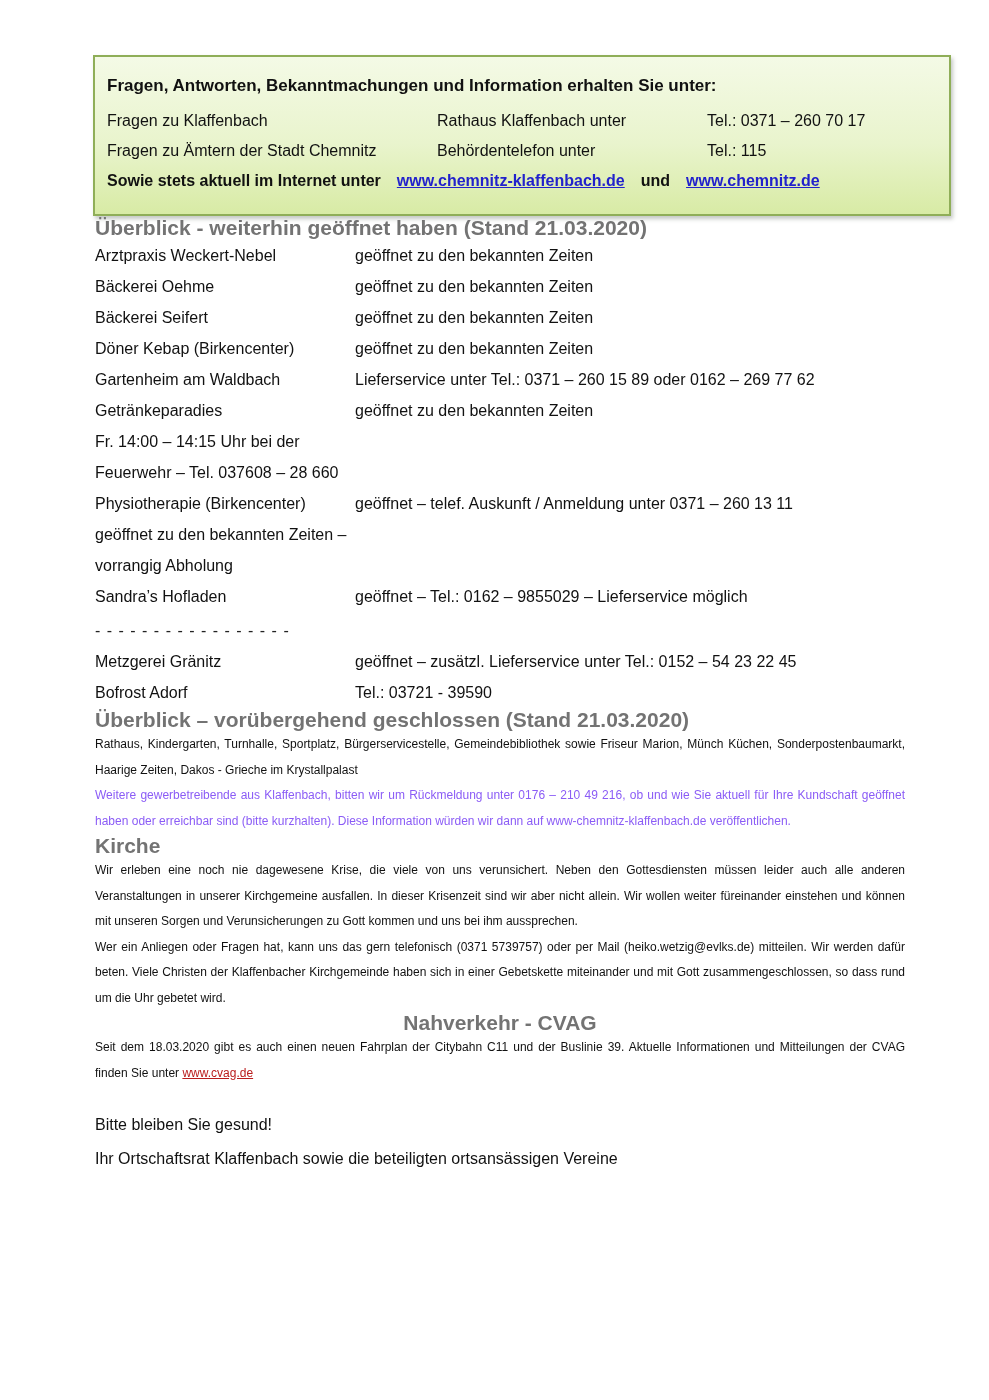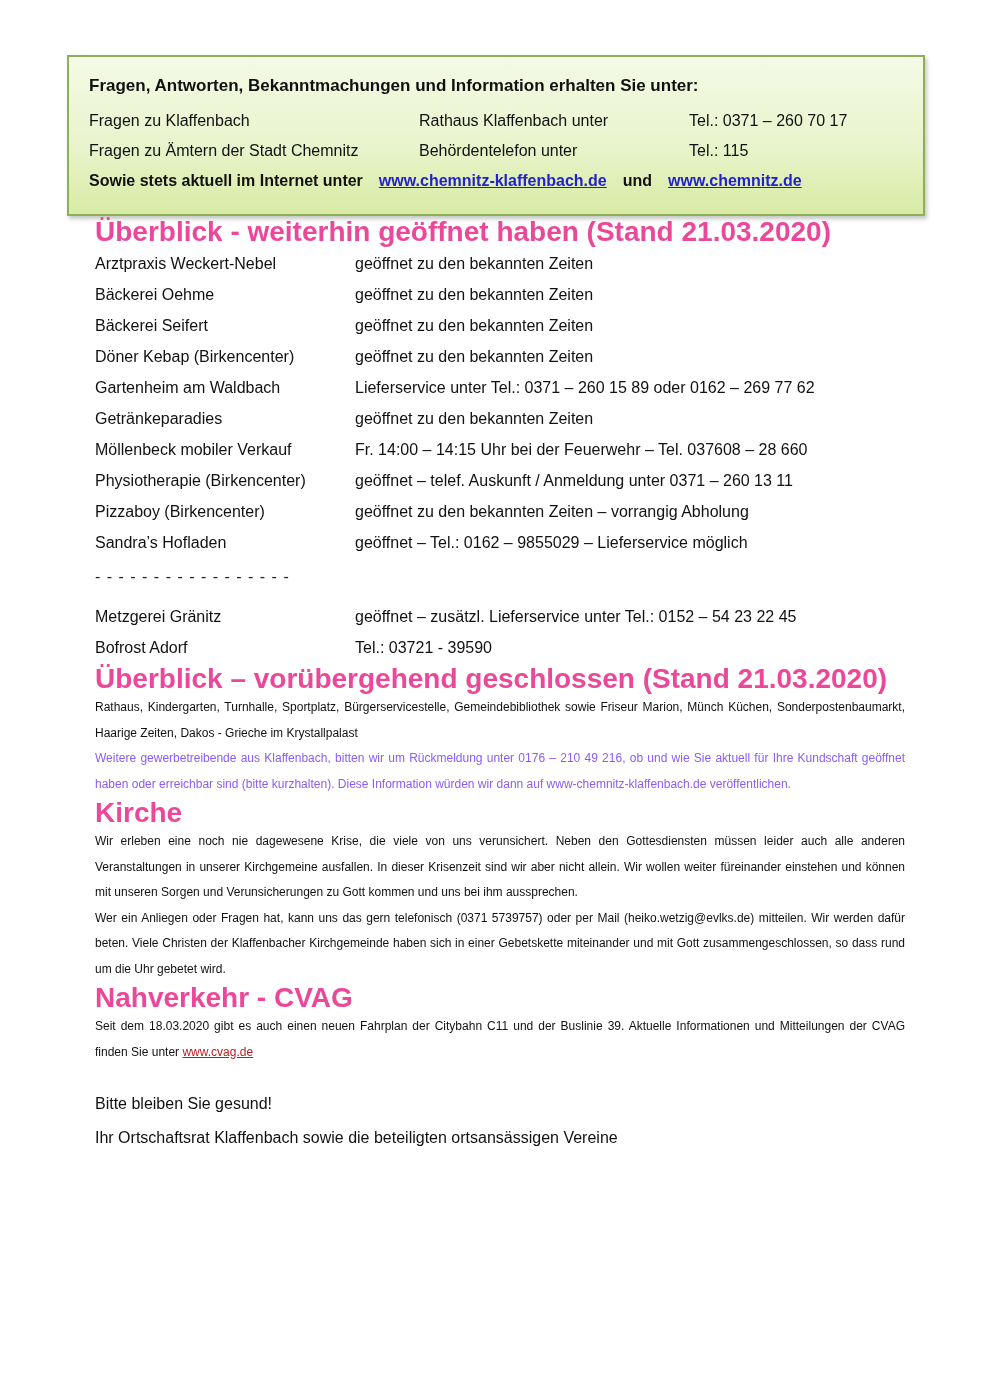--- a/index.html
+++ b/index.html
@@ -15,26 +15,26 @@
     background: #ffffff;
     font-family: "Liberation Sans", sans-serif;
     color: #111111;
     box-sizing: border-box;
     padding-top: 55px;
   }
 
   
   .info-box {
     box-sizing: border-box;
-    margin-left: 67px;
+    margin-left: 93px;
     width: 858px;
     border: 2px solid #8fae58;
     background: linear-gradient(180deg, #f4fae6 0%, #e9f4cd 55%, #d8eba5 100%);
     box-shadow: 2px 3px 4px rgba(90, 100, 90, 0.35);
-    padding: 19px 20px 18px 20px;
+    padding: 19px 20px 18px 12px;
   }
   .box-title {
     font-size: 17px;
     font-weight: bold;
     margin-bottom: 10px;
   }
   .box-row {
     display: grid;
     grid-template-columns: 330px 270px 1fr;
     font-size: 16px;
@@ -53,45 +53,45 @@
     font-weight: bold;
     text-decoration: underline;
     cursor: pointer;
   }
 
   
   .content {
     margin: 0 84px 0 95px; 
   }
   h2.section-heading {
-    font-size: 28px;
-    font-weight: bold;
-    color: #ec4899;
+    font-size: 21px;
+    font-weight: bold;
+    color: #737373;
     margin: 0;
   }
   .heading-open      { margin-top: 38px; margin-bottom: 14px; }
   .heading-closed    { margin-top: 40px; margin-bottom: 12px; }
   .heading-kirche    { margin-top: 42px; margin-bottom: 12px; }
-  .heading-verkehr   { margin-top: 46px; margin-bottom: 12px; }
+  .heading-verkehr   { margin-top: 46px; margin-bottom: 12px; text-align: center; }
 
   .entry-list { }
   .entry-row {
     display: grid;
     grid-template-columns: 260px 1fr;
     font-size: 16px;
     line-height: 31px;
   }
   .separator-line {
     font-size: 16px;
     line-height: 31px;
     margin-top: 3px;
     letter-spacing: 1px;
     color: #222222;
   }
-  .extra-list { margin-top: 9px; }
+  .extra-list { margin-top: 0; }
 
   p.body-text {
     font-size: 12px;
     line-height: 25.5px;
     text-align: justify;
     margin: 0 0 0 0;
   }
   .closed-list-paragraph { margin-top: 0; }
   .notice-paragraph {
     color: #8b5cf6;
@@ -170,31 +170,29 @@
           <span>Gartenheim am Waldbach</span>
           <span>Lieferservice unter Tel.: 0371 – 260 15 89 oder 0162 – 269 77 62</span>
         </div>
 
         <div class="entry-row">
           <span>Getränkeparadies</span>
           <span>geöffnet zu den bekannten Zeiten</span>
         </div>
 
         <div class="entry-row">
-          <span>Möllenbeck mobiler Verkauf</span>
           <span>Fr. 14:00 – 14:15 Uhr bei der Feuerwehr – Tel. 037608 – 28 660</span>
         </div>
 
         <div class="entry-row">
           <span>Physiotherapie (Birkencenter)</span>
           <span>geöffnet – telef. Auskunft / Anmeldung unter 0371 – 260 13 11</span>
         </div>
 
         <div class="entry-row">
-          <span>Pizzaboy (Birkencenter)</span>
           <span>geöffnet zu den bekannten Zeiten – vorrangig Abholung</span>
         </div>
 
         <div class="entry-row">
           <span>Sandra’s Hofladen</span>
           <span>geöffnet – Tel.: 0162 – 9855029 – Lieferservice möglich</span>
         </div>
       </div>
 
     <div class="separator-line">- - - - - - - - - - - - - - - - -</div>

